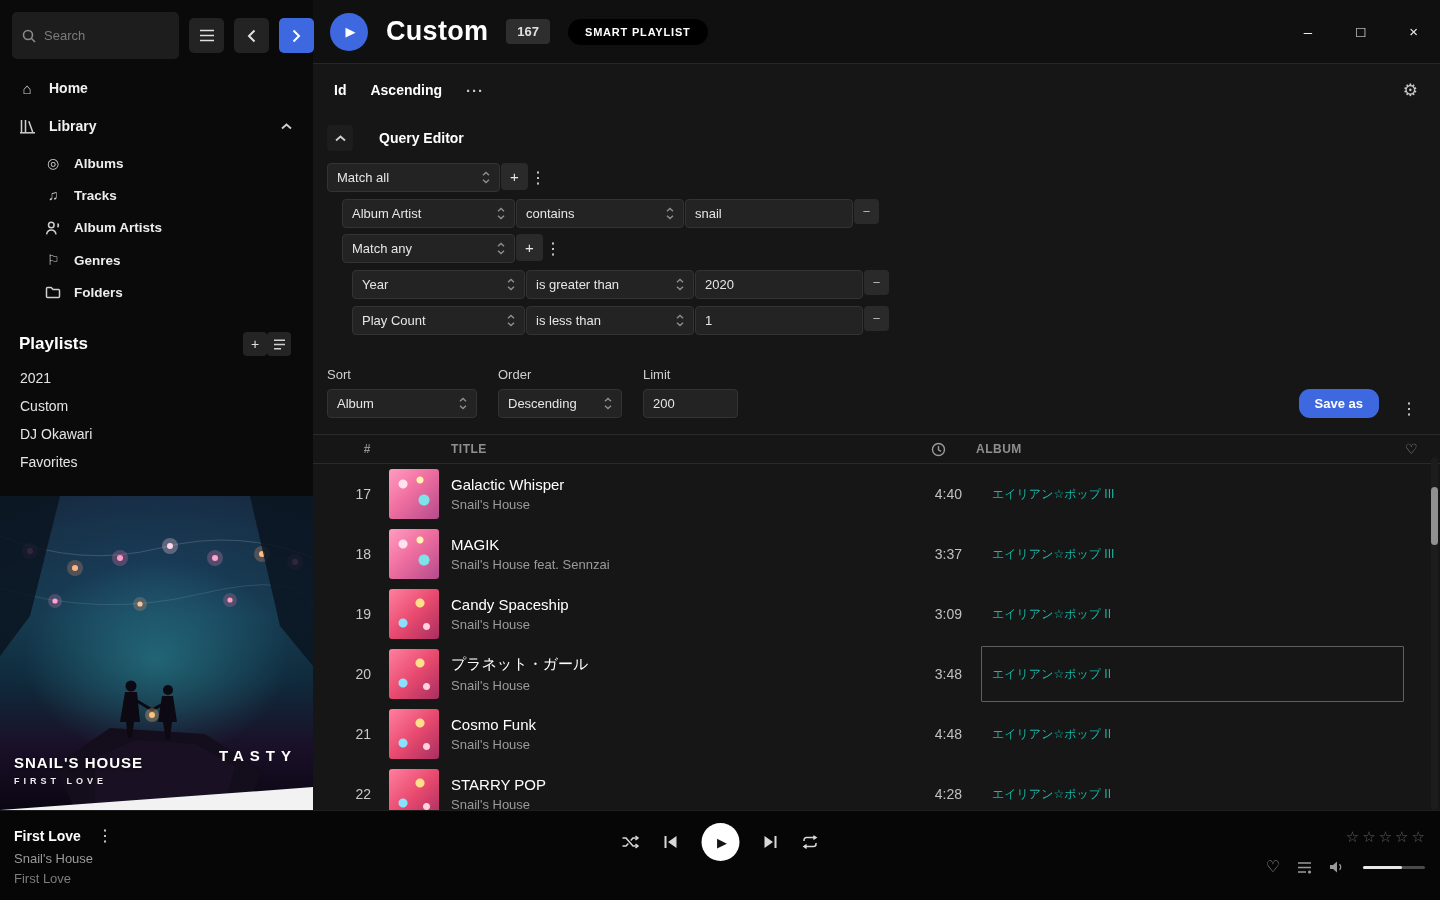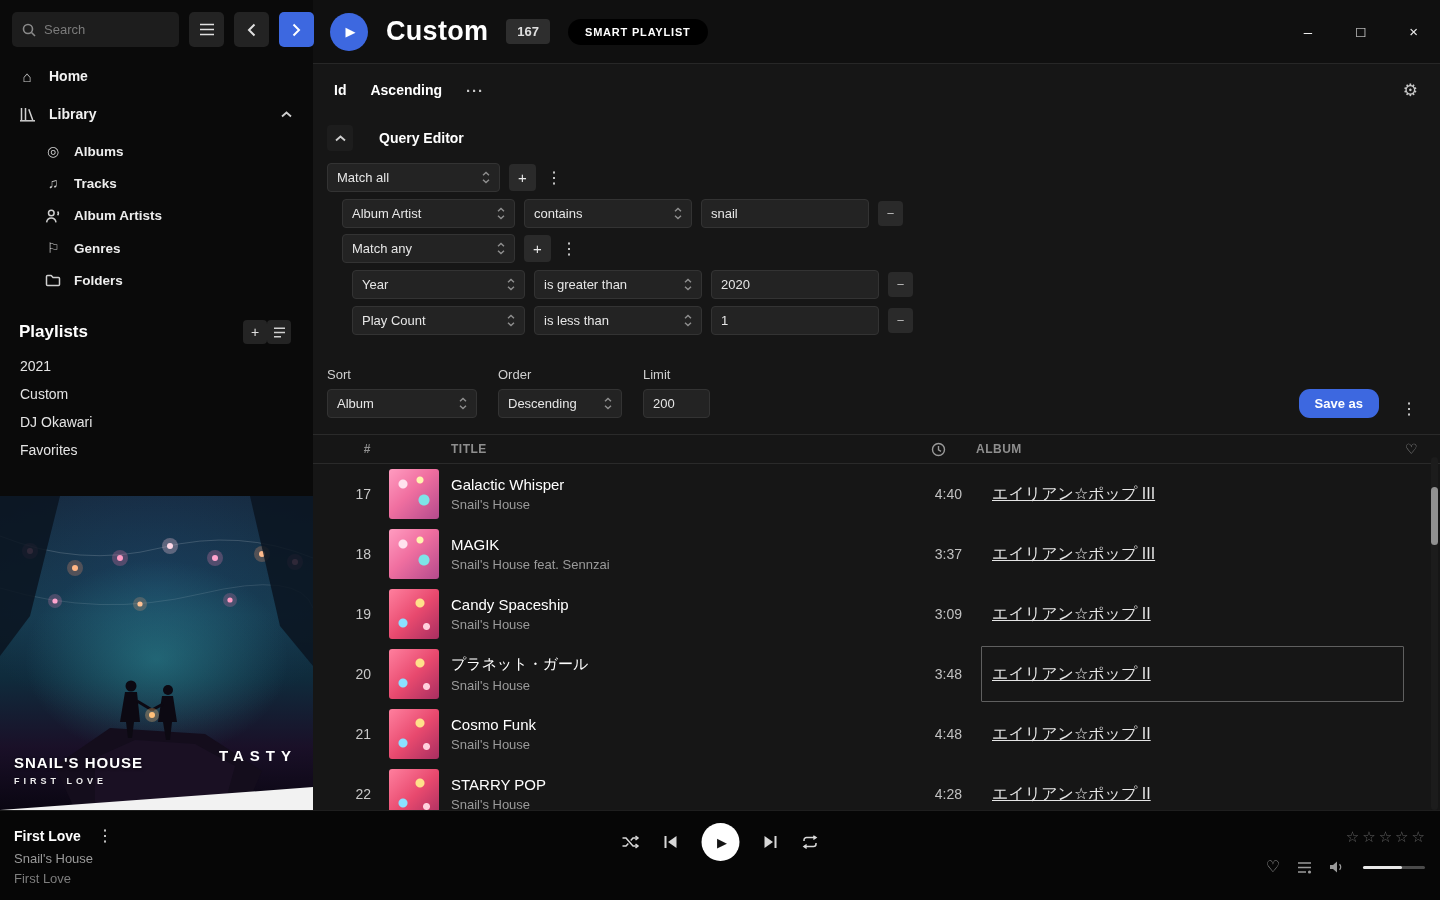--- a/index.html
+++ b/index.html
@@ -6,21 +6,21 @@
   html,body { width:1440px; height:900px; overflow:hidden; }
   body {
     font-family:"Liberation Sans","DejaVu Sans",sans-serif;
     background:#161616; color:#fff; position:relative;
   }
   :root { --accent:#3d68e0; }
 
   
   .sidebar { position:absolute; left:0; top:0; width:313px; height:810px; background:#0a0a0a; z-index:2; }
   .side-top { display:flex; align-items:center; gap:10px; padding:12px 12px 10px 12px; }
-  .search-box { width:167px; height:35px; background:#1d1d1d; border-radius:5px; display:flex; align-items:center; gap:8px; padding:0 10px; }
+  .search-box { width:167px; height:47px; background:#1d1d1d; border-radius:5px; display:flex; align-items:center; gap:8px; padding:0 10px; }
   .search-box input { flex:1; background:transparent; border:none; outline:none; color:#ddd; font-size:13px; min-width:0; }
   .search-box input::placeholder { color:#7b7b7b; }
   .icon-btn { width:35px; height:35px; border-radius:5px; background:#232323; border:none; display:flex; align-items:center; justify-content:center; cursor:pointer; flex:none; }
   .icon-btn.accent { background:var(--accent); }
 
   .nav-item { display:flex; align-items:center; gap:13px; padding:11px 18px; font-weight:700; font-size:14px; color:#f2f2f2; cursor:pointer; }
   .nav-item .icn { width:18px; display:flex; justify-content:center; color:#d0d0d0; font-size:15px; }
   .nav-item .chev { margin-left:auto; }
 
   .lib-sub { padding:2px 0 4px 44px; }
@@ -60,29 +60,29 @@
 
   .toolbar { display:flex; align-items:center; margin-top:12px; height:28px; padding:0 22px 0 21px; gap:24px; }
   .toolbar .sort-field, .toolbar .sort-dir { font-size:14px; font-weight:700; cursor:pointer; }
   .toolbar .more { color:#c8c8c8; font-size:15px; font-weight:700; letter-spacing:1px; cursor:pointer; }
   .toolbar .gear { margin-left:auto; color:#c8c8c8; font-size:17px; cursor:pointer; }
 
   .qe-head { display:flex; align-items:center; gap:26px; margin-top:20px; height:28px; padding:0 14px; }
   .qe-collapse { width:26px; height:26px; border-radius:4px; background:#1d1d1d; border:none; display:flex; align-items:center; justify-content:center; cursor:pointer; }
   .qe-title { font-size:14px; font-weight:700; }
 
-  .qe-row { display:flex; align-items:center; gap:9px; padding-left:14px; }
+  .qe-row { display:flex; gap:1px; padding-left:14px; }
   .mt11{margin-top:11px} .mt7{margin-top:7px} .mt6{margin-top:6px}
   .ind1 { padding-left:29px; } .ind2 { padding-left:39px; }
   .select { height:29px; background:#232323; border:1px solid #333; border-radius:4px;
     display:flex; align-items:center; justify-content:space-between; gap:8px; padding:0 9px;
     font-size:13px; color:#e6e6e6; cursor:pointer; }
   .w-field{width:173px} .w-op{width:168px} .w-sort{width:150px} .w-order{width:124px}
   .text-input { height:29px; width:168px; background:#232323; border:1px solid #333; border-radius:4px; color:#e6e6e6; font-size:13px; padding:0 9px; outline:none; font-family:inherit; }
-  .w-limit{width:67px}
+  .w-limit{width:95px}
   .sq-btn { width:27px; height:27px; border-radius:4px; background:#2a2a2a; border:none; color:#e8e8e8; font-size:15px; display:flex; align-items:center; justify-content:center; cursor:pointer; flex:none; }
   .sq-btn.minus { width:25px; height:25px; color:#bdbdbd; font-size:13px; }
   .kebab-btn { background:none; border:none; color:#e0e0e0; font-size:16px; width:18px; cursor:pointer; }
 
   .sort-row { display:flex; align-items:flex-end; gap:21px; margin-top:32px; padding:0 22px 0 14px; }
   .fcol { display:flex; flex-direction:column; gap:7px; }
   .flabel { font-size:13px; color:#cfcfcf; }
   .btn-accent { height:29px; background:var(--accent); border:none; border-radius:11px; color:#fff; font-size:13px; font-weight:700; padding:0 16px; cursor:pointer; margin-left:auto; font-family:inherit; }
 
   
@@ -105,21 +105,21 @@
       radial-gradient(circle at 62% 22%, #fff3b0 0 3px, transparent 4px),
       linear-gradient(135deg,#ff9cc0 0%,#f06fa0 45%,#b44a8c 100%); }
   .art-b { background:
       radial-gradient(circle at 62% 28%, #ffe08a 0 4px, transparent 5px),
       radial-gradient(circle at 28% 68%, #8ae0ff 0 4px, transparent 5px),
       radial-gradient(circle at 75% 75%, #ffd0dd 0 3px, transparent 4px),
       linear-gradient(135deg,#ff7f9e 0%,#e8496e 52%,#a82e60 100%); }
   .t-title { font-size:15px; color:#fff; margin-bottom:4px; white-space:nowrap; overflow:hidden; text-overflow:ellipsis; }
   .t-artist { font-size:13px; color:#9a9a9a; white-space:nowrap; overflow:hidden; text-overflow:ellipsis; }
   .trow .c-time { color:#c0c0c0; font-size:14px; }
-  .trow .c-album { color:#e5e5e5; font-size:16px; white-space:nowrap; overflow:hidden; text-overflow:ellipsis;text-decoration:underline; }
+  .trow .c-album { color:#14b8a6; font-size:12px; white-space:nowrap; overflow:hidden; text-overflow:ellipsis; }
   .cell-focus { border:1px solid #5f5f5f; height:56px; display:flex; align-items:center;
     margin-left:19px !important; padding-left:10px; width:423px !important; border-radius:1px; }
 
   .scroll-track { position:absolute; right:2px; top:457px; width:7px; height:353px; background:#1c1c1c; border-radius:4px; }
   .scroll-thumb { position:absolute; right:2px; top:487px; width:7px; height:58px; background:#909090; border-radius:4px; cursor:grab; }
 
   
   .playerbar { position:absolute; left:0; bottom:0; width:1440px; height:90px; background:#060606; border-top:1px solid #1e1e1e; z-index:5; }
   .pb-left { position:absolute; left:14px; top:15px; }
   .pb-title-row { display:flex; align-items:center; gap:15px; }

